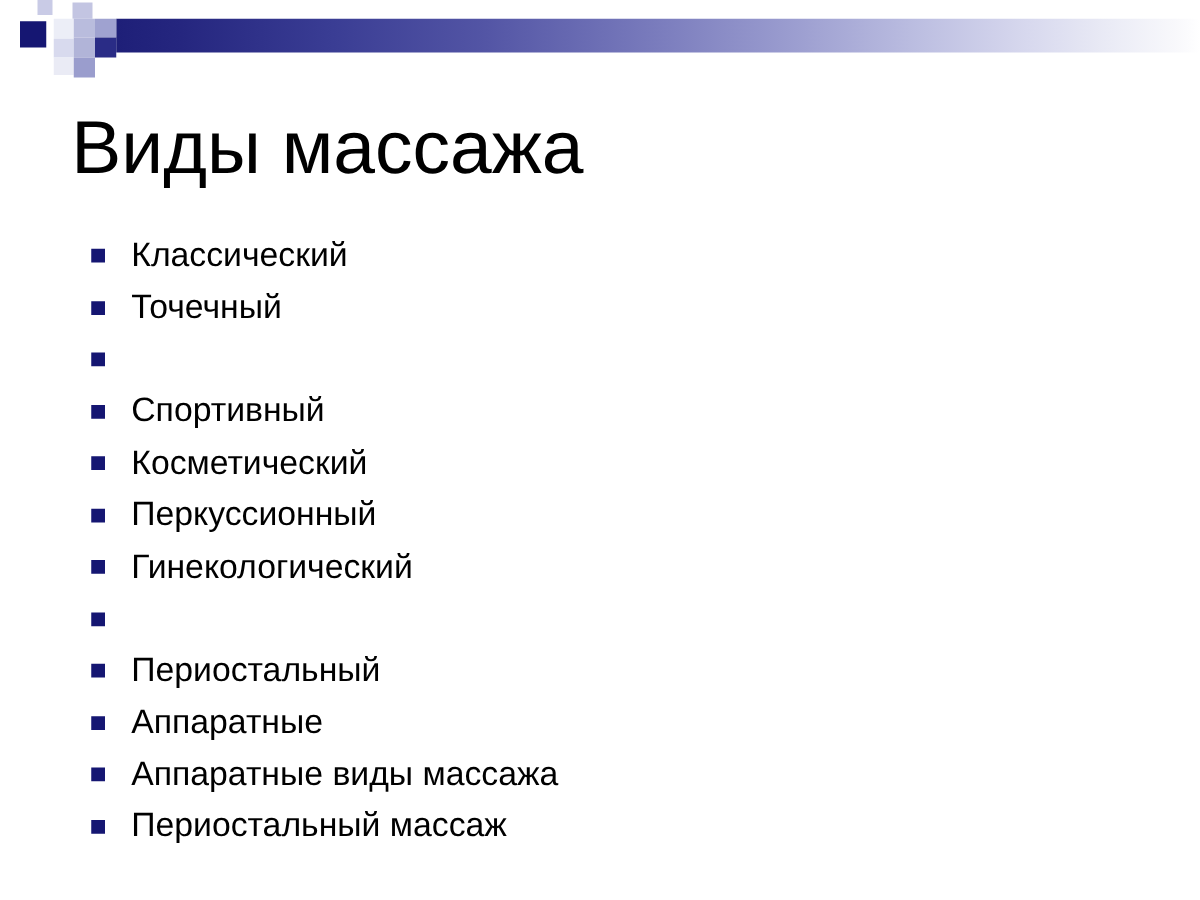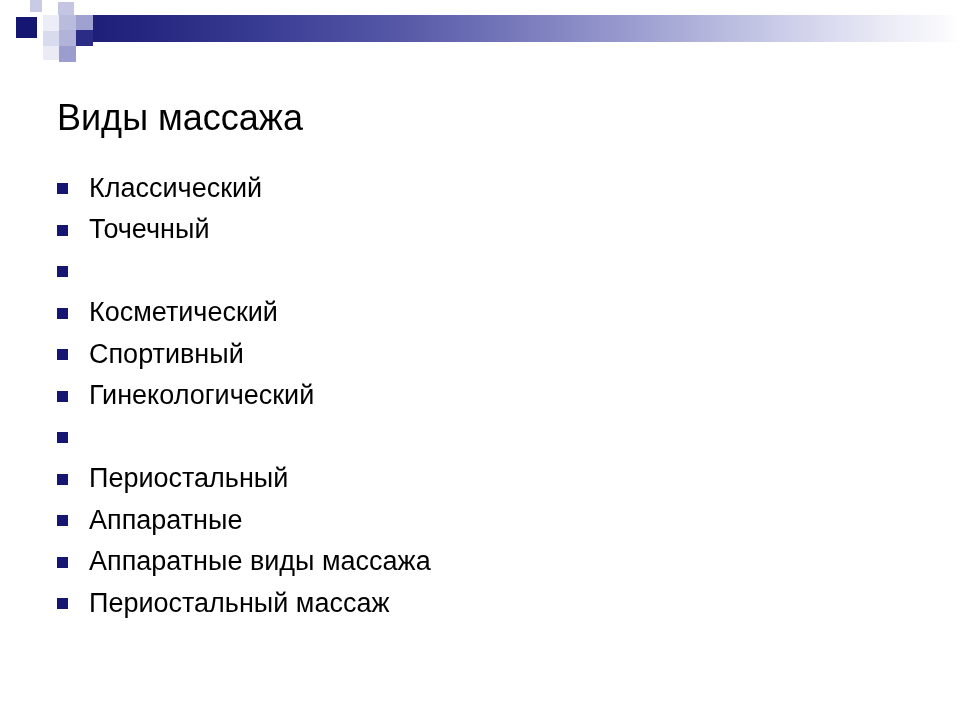--- a/index.html
+++ b/index.html
@@ -69,34 +69,34 @@
   .sq-i { left: 76px;  top: 30px;  width: 17px; height: 16px; background: #2a2c86; }
   .sq-j { left: 43px;  top: 46px;  width: 16px; height: 14px; background: #eaebf5; }
   .sq-k { left: 59px;  top: 46px;  width: 17px; height: 16px; background: #9a9dcd; }
 
   
   .title {
     position: absolute;
     left: 57px;
     top: 88px;
     margin: 0;
-    font-size: 36px;
+    font-size: 60px;
     font-weight: normal;
     line-height: 60px;
     color: #000000;
     letter-spacing: 0px;
     white-space: nowrap;
   }
 
   
   .bullet-list {
     position: absolute;
     left: 57px;
     top: 167px;
-    margin: 0;
+    margin: 16px;
     padding: 0;
     list-style: none;
     width: 840px;
   }
 
   .bullet-item {
     display: flex;
     align-items: center;
     height: 41.5px;
     white-space: nowrap;
@@ -148,25 +148,29 @@
     </li>
     <li class="bullet-item">
       <span class="bullet-marker"></span>
       <span class="bullet-text">Точечный</span>
     </li>
     <li class="bullet-item">
       <span class="bullet-marker"></span>
     </li>
     <li class="bullet-item">
       <span class="bullet-marker"></span>
+      <span class="bullet-text">Спортивный</span>
+    </li>
+    <li class="bullet-item">
+      <span class="bullet-marker"></span>
       <span class="bullet-text">Косметический</span>
     </li>
     <li class="bullet-item">
       <span class="bullet-marker"></span>
-      <span class="bullet-text">Спортивный</span>
+      <span class="bullet-text">Перкуссионный</span>
     </li>
     <li class="bullet-item">
       <span class="bullet-marker"></span>
       <span class="bullet-text">Гинекологический</span>
     </li>
     <li class="bullet-item">
       <span class="bullet-marker"></span>
     </li>
     <li class="bullet-item">
       <span class="bullet-marker"></span>

